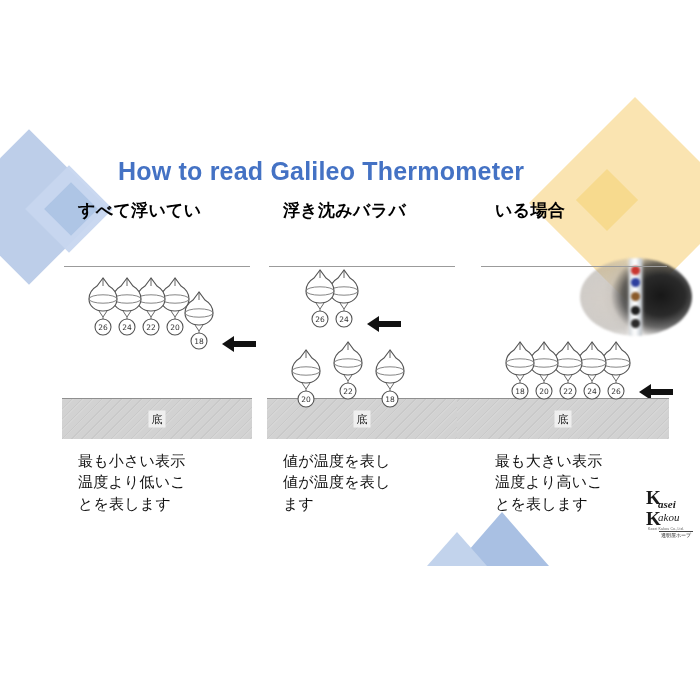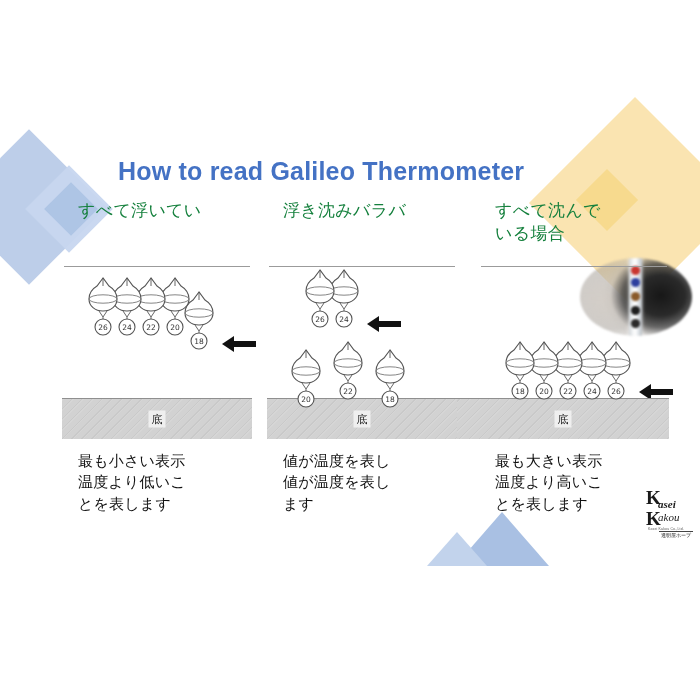--- a/index.html
+++ b/index.html
@@ -33,21 +33,21 @@
     letter-spacing:.2px;white-space:nowrap;
   }
 
   
   .col{position:absolute;top:200px;width:200px;}
   .col-1{left:78px;}
   .col-2{left:283px;}
   .col-3{left:495px;}
 
   .col-head{
-    font-size:17px;font-weight:normal;color:#15803d;line-height:1.33;
+    font-size:17px;font-weight:bold;color:#000000;line-height:1.33;
     letter-spacing:.3px;width:165px;
   }
   .rule{
     position:absolute;top:66px;left:-14px;width:186px;height:1px;background:#9b9b9b;
   }
 
   
   .bulbs{position:absolute;}
   .bulb{position:absolute;width:34px;}
   .bulb svg{display:block;}
@@ -293,21 +293,20 @@
         <span class="ground-label">底</span>
       </div>
       <div class="caption" style="left:0;top:250px">
         <div>値が温度を表し</div>
         <div>値が温度を表し</div>
         <div>ます</div>
       </div>
     </div>
   <div class="col col-3" id="col-2">
       <div class="col-head">
-        <div>すべて沈んで</div>
         <div>いる場合</div>
       </div>
       <div class="rule"></div>
       <div class="bulbs" style="left:0;top:140px;width:210px;height:70px">
         <div class="bulb" style="left:8px;top:0px;z-index:10">
           <svg width="34" height="62" viewBox="0 0 34 62">
             <path d="M17 2 C17 2 11 10 11 10 C6 13 3 18 3 23 C3 30 9 35 17 35 C25 35 31 30 31 23 C31 18 28 13 23 10 C23 10 17 2 17 2 Z" fill="#fff" stroke="#555" stroke-width="1.1"></path>
             <ellipse cx="17" cy="23" rx="14" ry="4.2" fill="none" stroke="#777" stroke-width=".9"></ellipse>
             <line x1="17" y1="2" x2="17" y2="10" stroke="#555" stroke-width=".9"></line>
             <path d="M13 35 L17 41 L21 35" fill="none" stroke="#666" stroke-width="1"></path>

